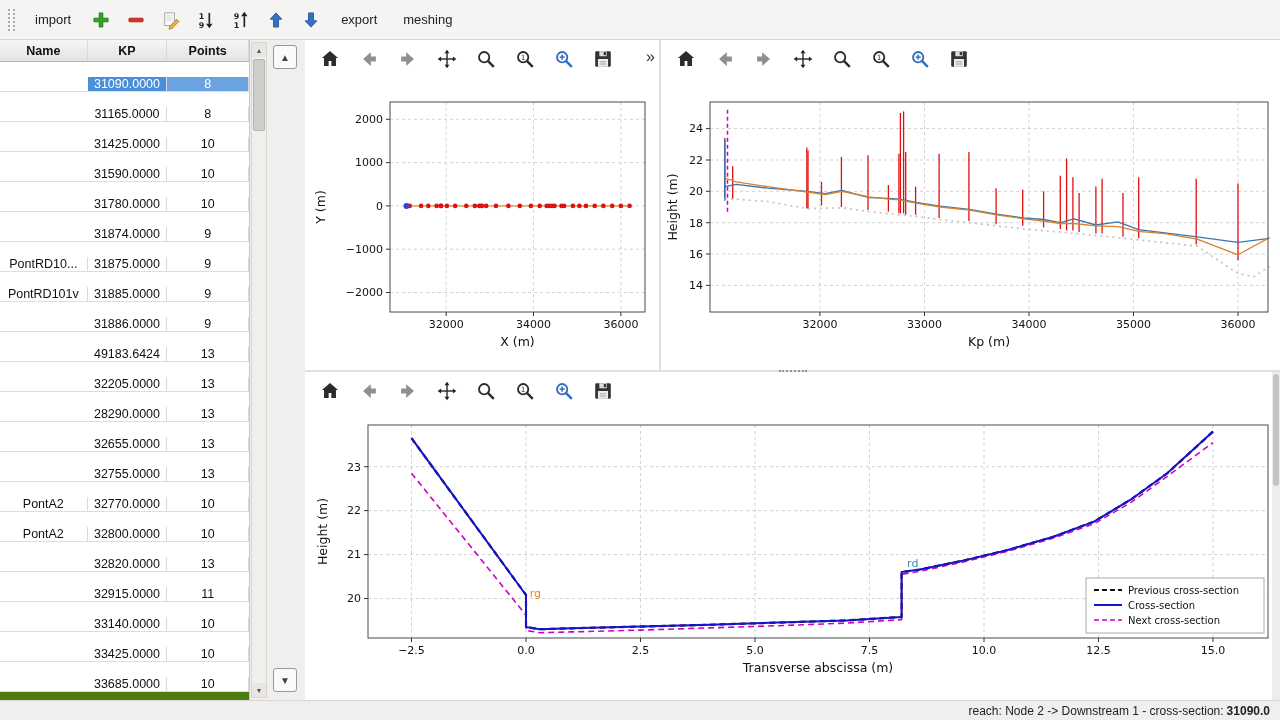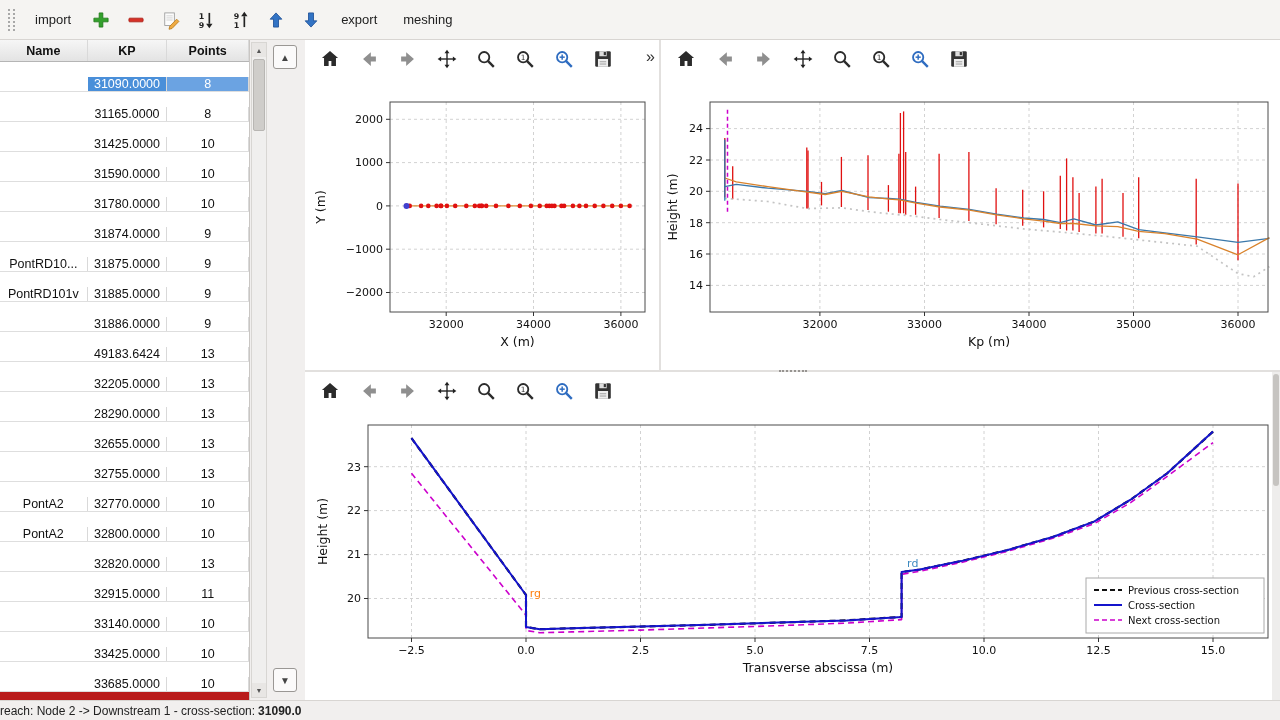--- a/index.html
+++ b/index.html
@@ -13,21 +13,21 @@
   .drag-handle{width:7px;height:22px;border-left:2px dotted #a8a8a8;border-right:2px dotted #a8a8a8;margin-right:4px;}
   .tb-text{background:transparent;border:none;font-size:13px;color:#222;padding:6px 10px;font-family:inherit;cursor:default;}
   .icon-strip{display:inline-flex;align-items:center;}
   #main-icons{gap:7px;}
   .tb-icon{background:transparent;border:none;width:28px;height:28px;display:inline-flex;align-items:center;justify-content:center;}
   .tb-icon svg{width:20px;height:20px;display:block;}
   .tb-icon span,.mpl-btn span{display:flex;}
 
   
   .left-panel{position:absolute;left:0;top:40px;width:305px;height:660px;background:#f1efee;}
-  .xs-table{position:absolute;left:0;top:0;width:250px;height:660px;background:#b91c1c;
+  .xs-table{position:absolute;left:0;top:0;width:250px;height:660px;background:#4d7c0f;
     border-right:1px solid #c9c6c3;font-size:12.5px;color:#111;}
   .t-header{display:flex;height:22px;background:linear-gradient(#f6f6f6,#e3e3e3);
     border-bottom:1px solid #b5b5b5;font-weight:bold;}
   .t-cell{display:flex;align-items:center;justify-content:center;border-right:1px solid #d9d9d9;overflow:hidden;white-space:nowrap;}
   .c-name{width:88px}.c-kp{width:80px}.c-points{width:82px}
   .t-row{display:flex;height:30px;border-bottom:1px solid #dedede;background:#fff;align-items:flex-end;}
   .t-row.selected{color:#fff;}
   .t-row.selected .c-name{background:#3f86d2;}
   .t-row.selected .c-kp{background:#4a8fd9;}
   .t-row.selected .c-points{background:#6ba3e2;}
@@ -62,21 +62,21 @@
   .grid{stroke:#d2d2d2;stroke-width:1;stroke-dasharray:3 3;}
   .spine{fill:none;stroke:#4a4a4a;stroke-width:1;}
   .tick{stroke:#333;stroke-width:1;}
   .ticklabel{font-size:11px;fill:#111;}
   .axislabel{font-size:12.5px;fill:#111;}
   .anno{font-size:11px;}
   .legendlabel{font-size:10px;fill:#111;}
 
   
   .status-bar{position:absolute;left:0;top:700px;width:1280px;height:20px;background:#f1efee;
-    border-top:1px solid #d8d5d2;display:flex;align-items:center;
+    border-top:1px solid #d8d5d2;display:flex;align-items:center;justify-content:flex-end;
     padding-right:10px;font-size:12px;color:#222;}
   .status-value{font-weight:bold;margin-left:3px;}
 </style>
 </head>
 <body>
 
 <div class="app">
 
   <div class="main-toolbar">
     <div class="drag-handle"></div>

